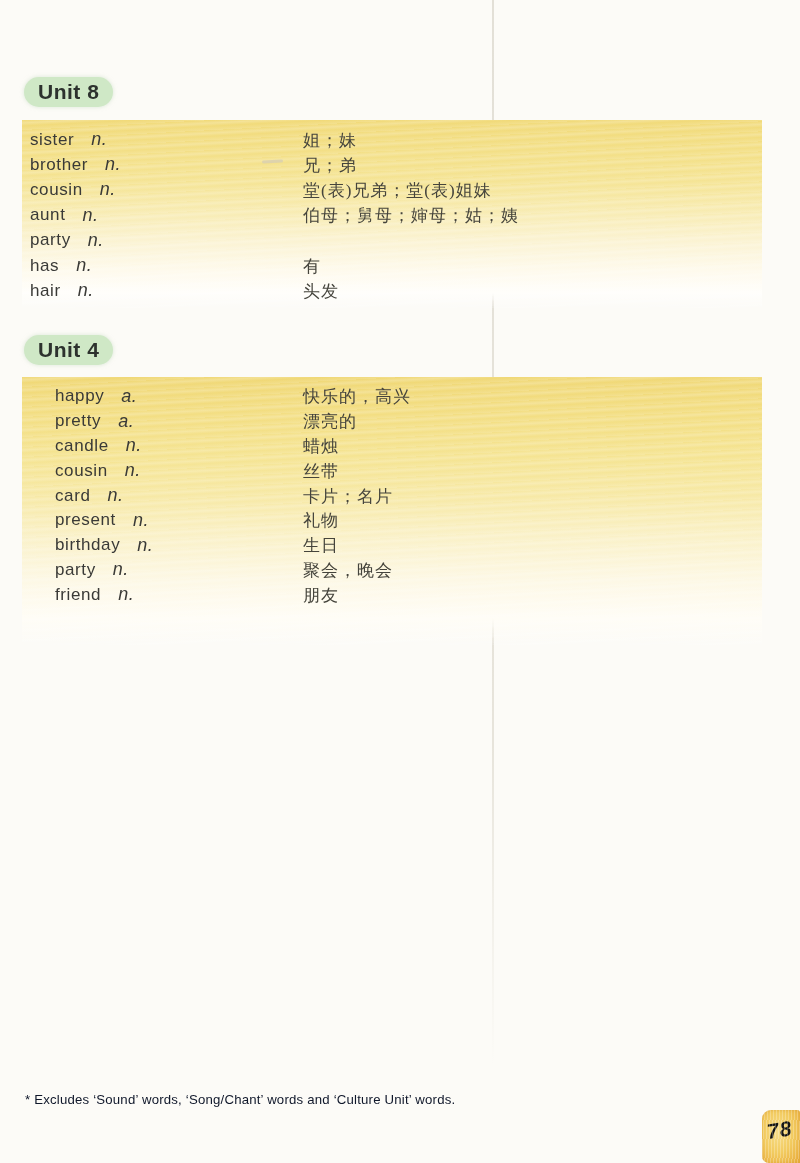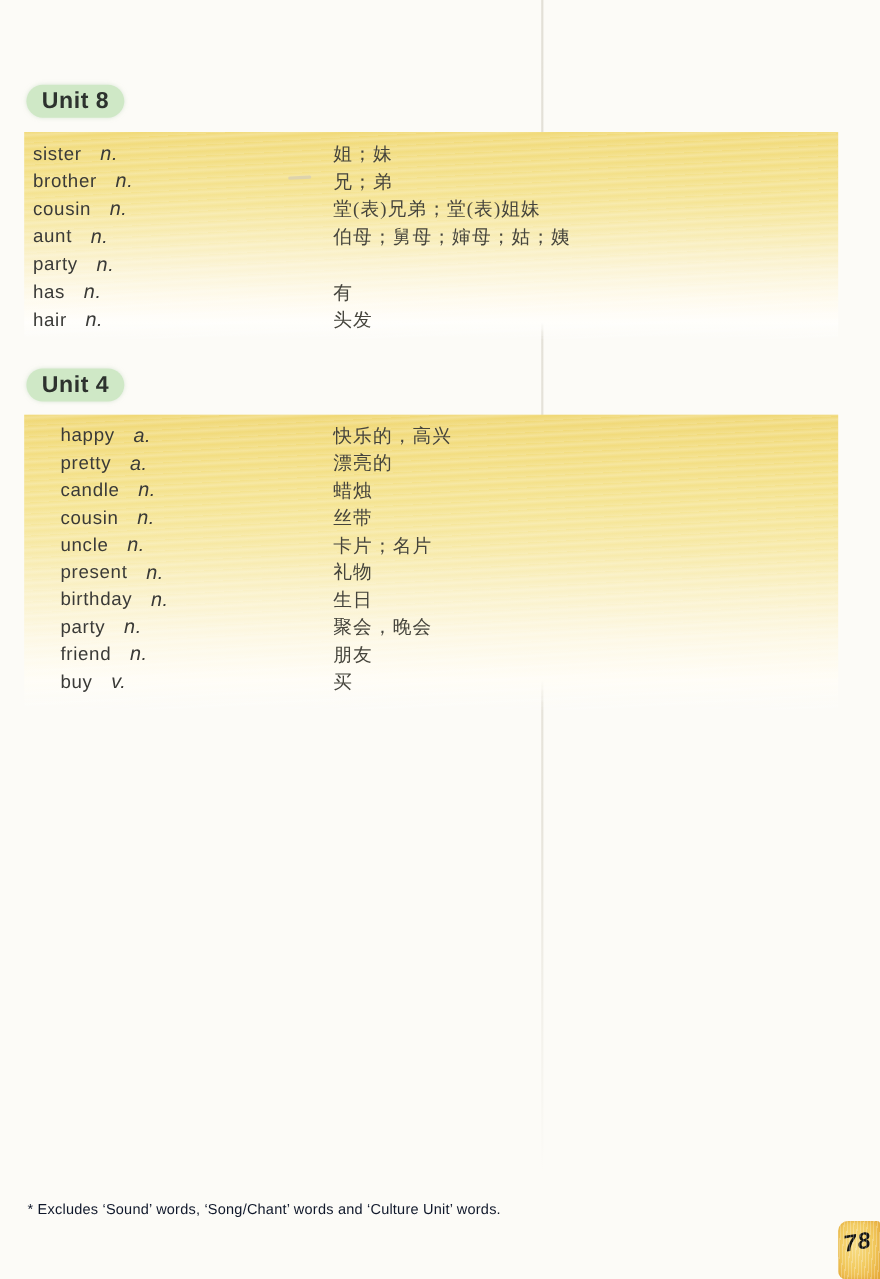--- a/index.html
+++ b/index.html
@@ -248,21 +248,21 @@
     <span class="trans">蜡烛</span>
   </div>
 
   <div class="row">
     <span class="word">cousin</span>
     <span class="pos">n.</span>
     <span class="trans">丝带</span>
   </div>
 
   <div class="row">
-    <span class="word">uncle</span>
+    <span class="word">card</span>
     <span class="pos">n.</span>
     <span class="trans">卡片；名片</span>
   </div>
 
   <div class="row">
     <span class="word">present</span>
     <span class="pos">n.</span>
     <span class="trans">礼物</span>
   </div>
 
@@ -277,25 +277,20 @@
     <span class="pos">n.</span>
     <span class="trans">聚会，晚会</span>
   </div>
 
   <div class="row">
     <span class="word">friend</span>
     <span class="pos">n.</span>
     <span class="trans">朋友</span>
   </div>
 
-  <div class="row">
-    <span class="word">buy</span>
-    <span class="pos">v.</span>
-    <span class="trans">买</span>
-  </div>
 </div>
   </section>
 
   <div class="stray-dash"></div>
 
   <div class="footnote">* Excludes ‘Sound’ words, ‘Song/Chant’ words and ‘Culture Unit’ words.</div>
 
   <div class="page-tab">
     <span>78</span>
   </div>

